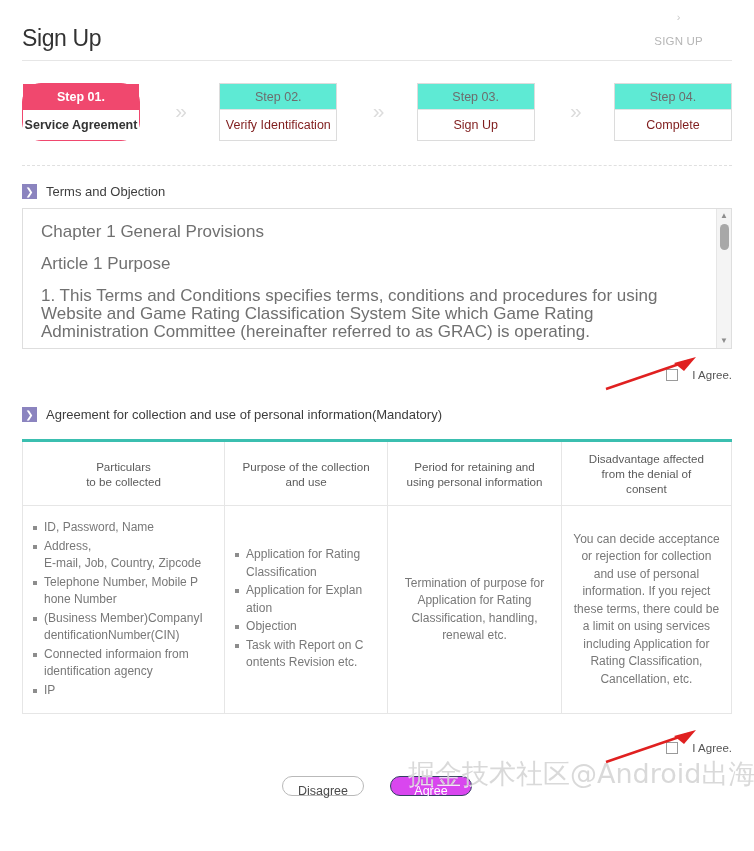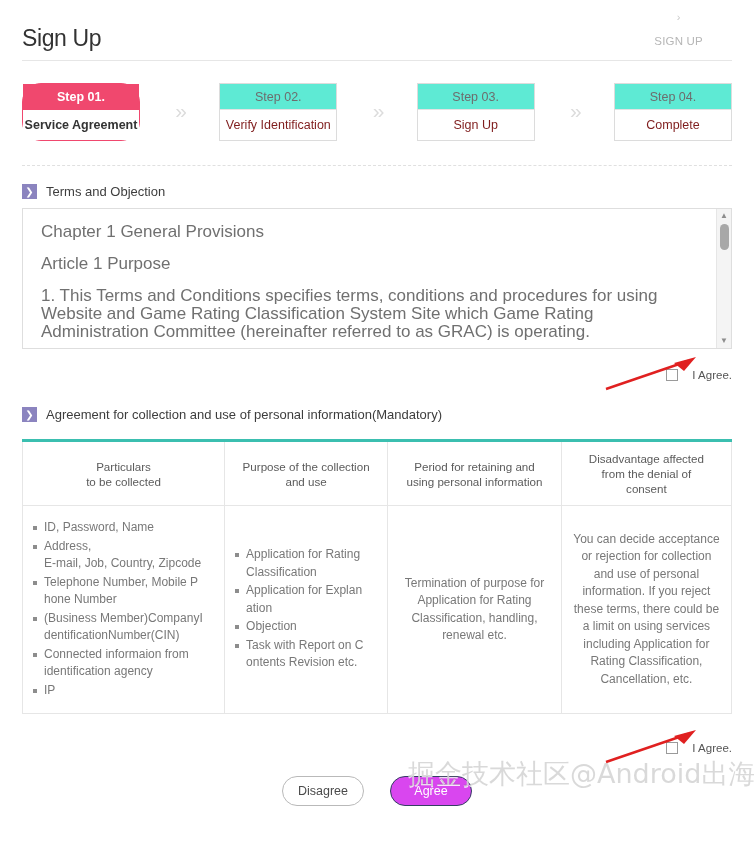--- a/index.html
+++ b/index.html
@@ -235,21 +235,21 @@
 
   
   .btn-row {
     display: flex;
     justify-content: center;
     gap: 10px;
     padding-top: 14px;
   }
   .btn {
     min-width: 82px;
-    height: 30px;
+    height: 20px;
     line-height: 28px;
     text-align: center;
     font-size: 12.5px;
     padding: 0 12px;
     cursor: pointer;
     border-radius: 15px;
   }
   .btn-disagree {
     border: 1px solid #b9b9b9;
     background: #ffffff;

